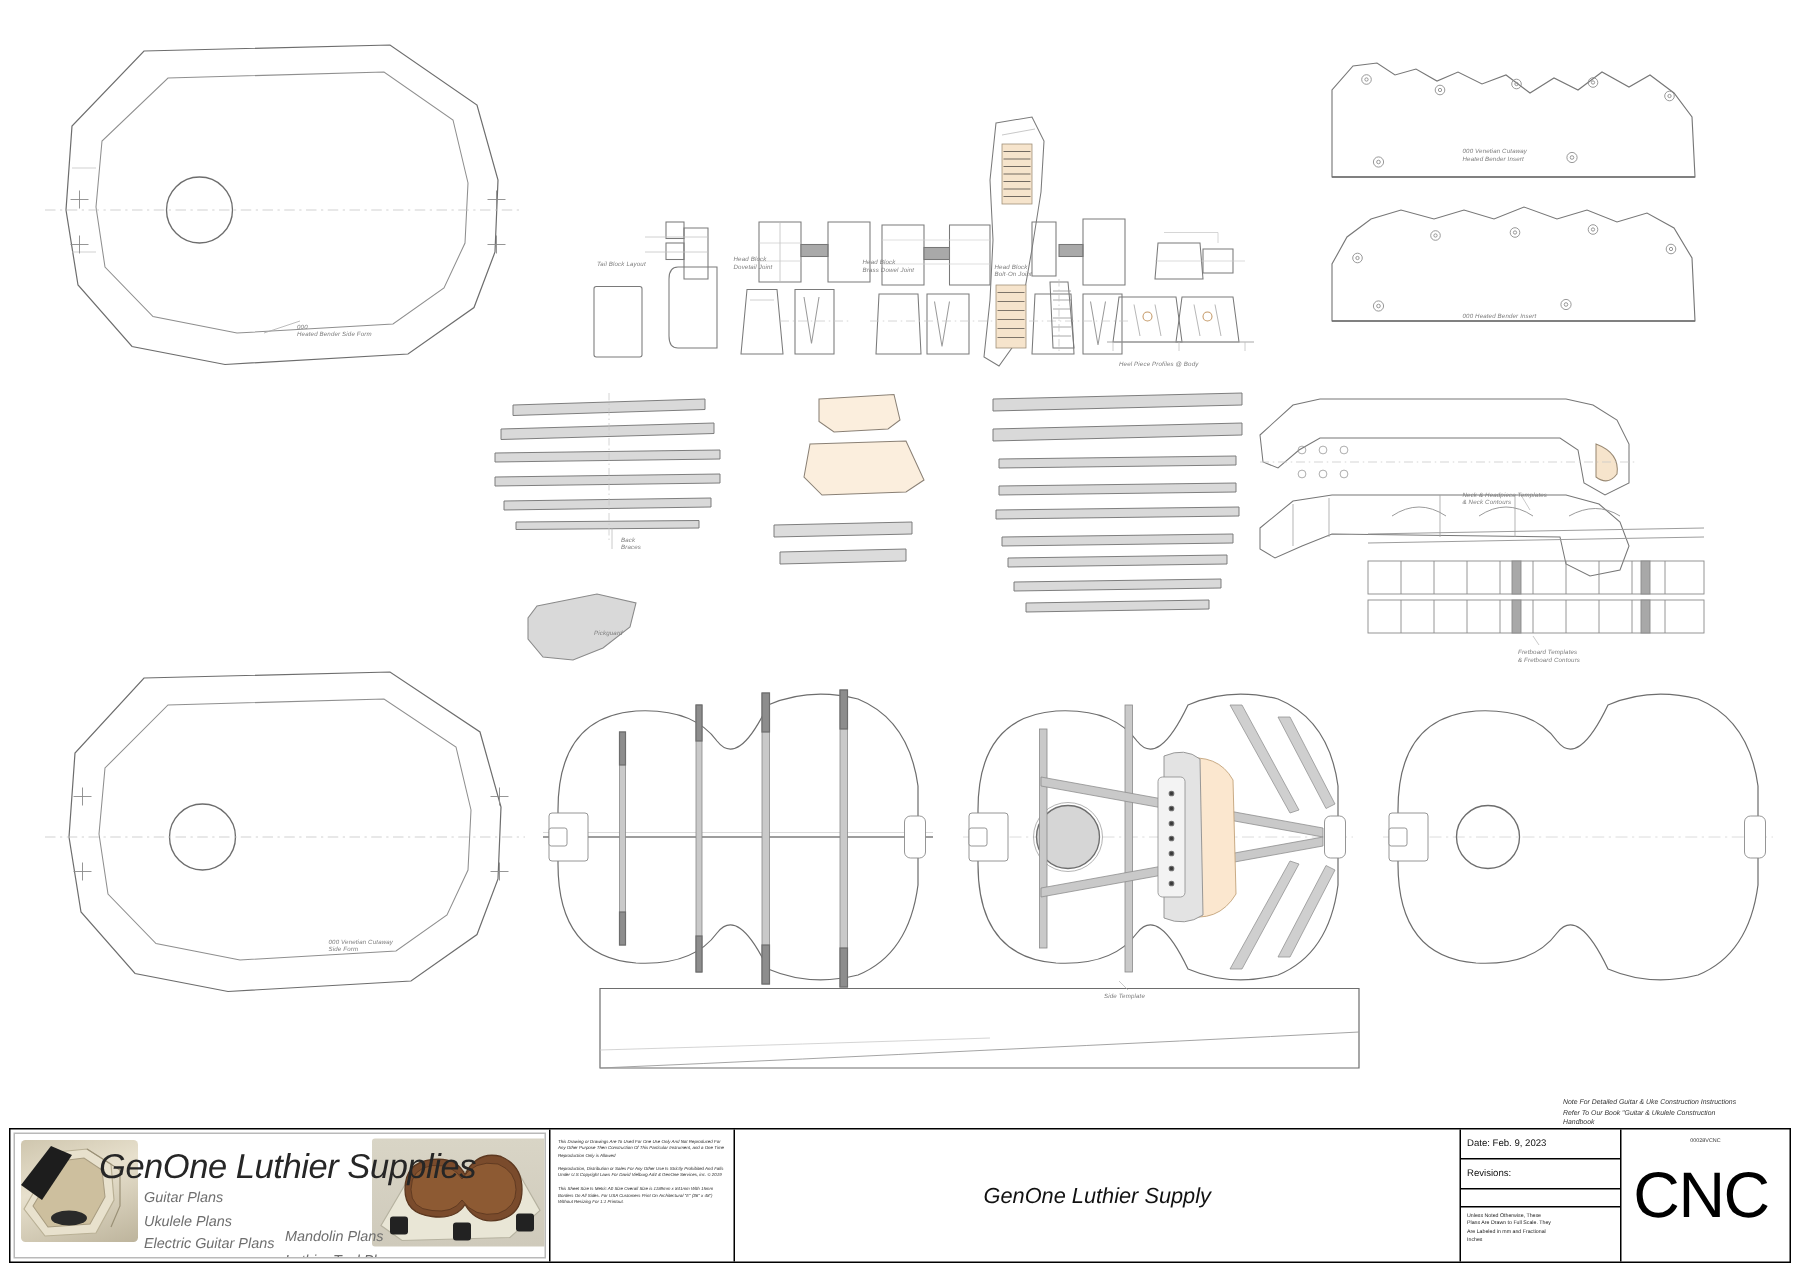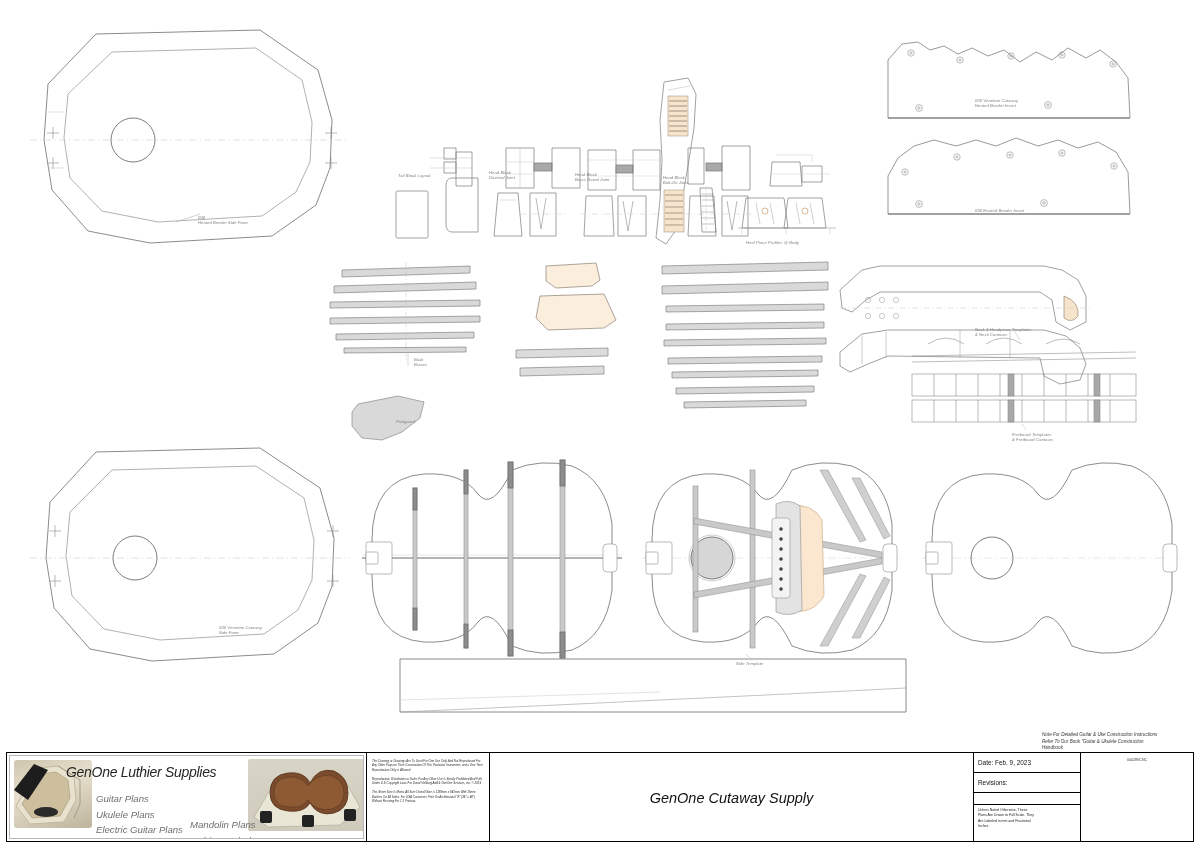--- a/index.html
+++ b/index.html
@@ -52,21 +52,21 @@
   #logo-inner {
     width: 100%; height: 100%;
     border: 1px solid #b9b9b9;
     position: relative;
     overflow: hidden;
     background: #fff;
   }
   .logo-title {
     position: absolute;
     left: 56px; top: 8px;
-    font-size: 14px;
+    font-size: 23px;
     font-style: italic;
     color: #262626;
     letter-spacing: -0.3px;
     white-space: nowrap;
   }
   .logo-col {
     position: absolute;
     font-size: 9.6px;
     font-style: italic;
     color: #6e6e6e;
@@ -627,31 +627,32 @@
       </div>
     </div>
 
     <div class="tb-cell" id="tb-legal">
       <p class="legal-p">This Drawing or Drawings Are To Used For One Use Only And Not Reproduced For Any Other Purpose Then Construction Of This Particular Instrument, and a One Time Reproduction Only is Allowed</p>
       <p class="legal-p">Reproduction, Distribution or Sales For Any Other Use Is Strictly Prohibited And Falls Under U.S Copyright Laws For David Vielburg Ad4 &amp; GenOne Services, inc.  © 2019</p>
       <p class="legal-p">This Sheet Size Is Metric A0 Size Overall Size is 1189mm x 841mm With 15mm Borders On All Sides. For USA Customers Print On Architectural "E" (36" x 48") Without Resizing For 1:1 Printout.</p>
     </div>
 
     <div class="tb-cell" id="tb-title">
-      <div id="tb-company">GenOne Cutaway Supply</div>
+      <div id="tb-company">GenOne Luthier Supply</div>
     </div>
 
     <div class="tb-cell" id="tb-rev">
       <div class="rev-row r1">Date: Feb. 9, 2023</div>
       <div class="rev-row r2">Revisions:</div>
       <div class="rev-row r3"></div>
       <div id="rev-note">Unless Noted Otherwise, These
 Plans Are Drawn to Full Scale. They
 Are Labeled in mm and Fractional
 Inches</div>
     </div>
 
     <div class="tb-cell" id="tb-cnc">
       <div id="cnc-part">00028VCNC</div>
+      <div id="cnc-big">CNC</div>
     </div>
 
   </div>
 </div>
 
 </body></html>

